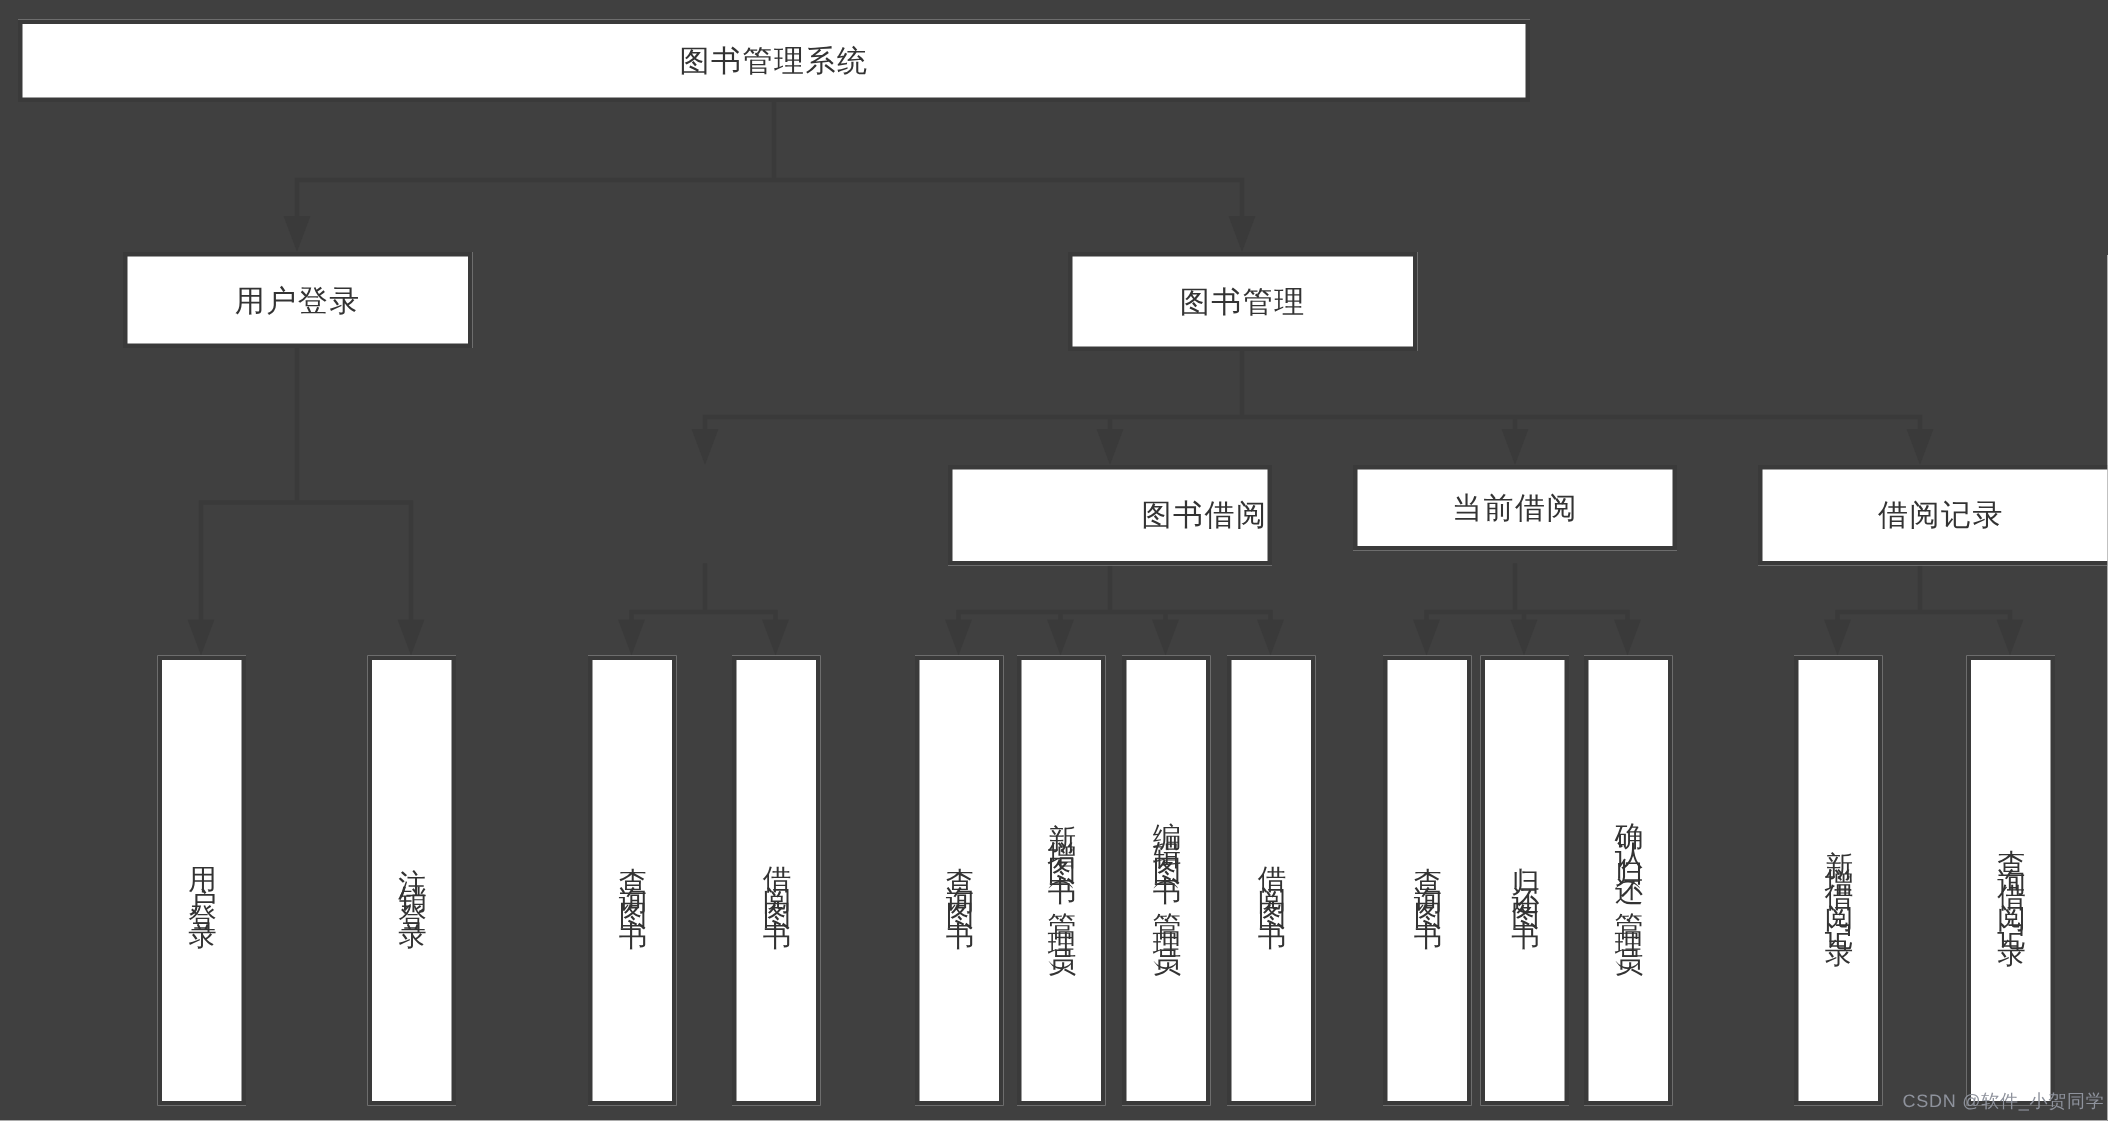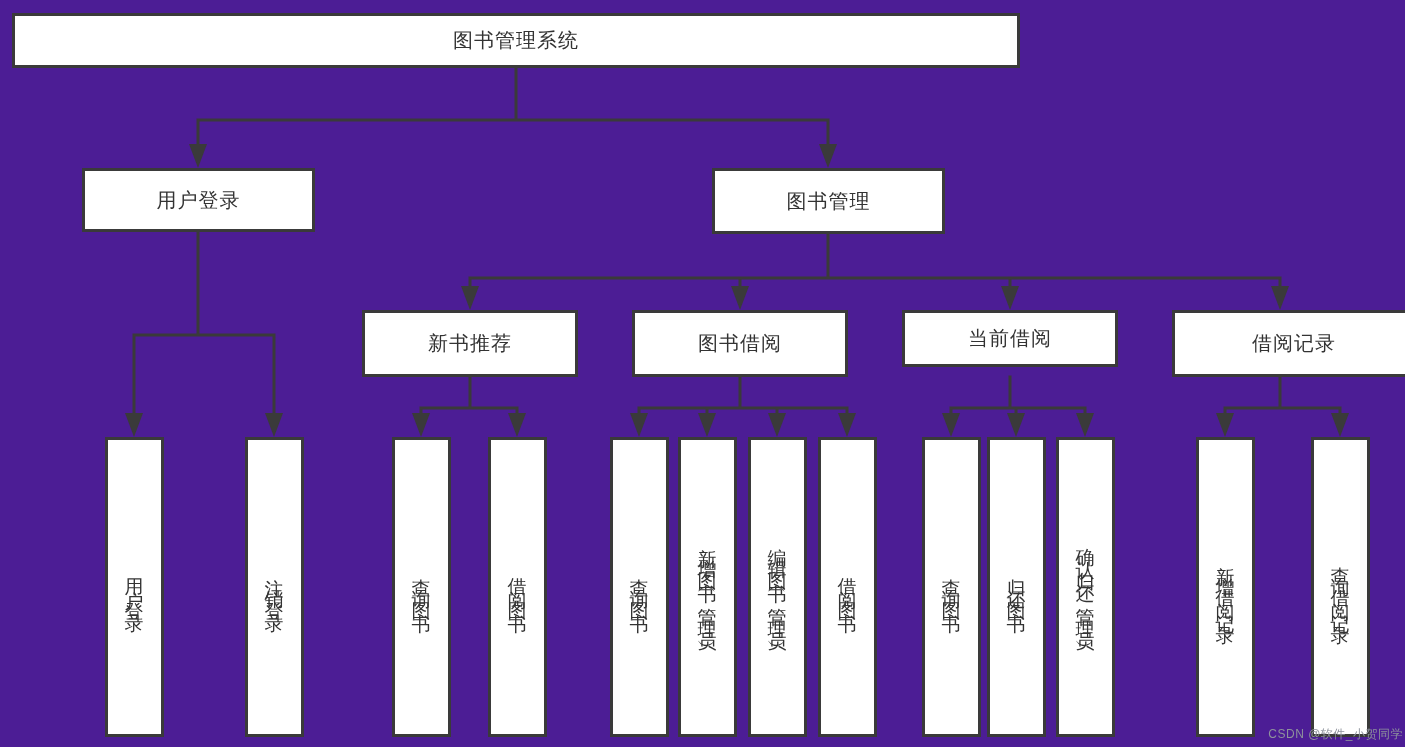--- a/index.html
+++ b/index.html
@@ -7,21 +7,21 @@
     --text: #333333;
     --fill: #ffffff;
     --wm: #8e929c;
   }
   * { margin: 0; padding: 0; box-sizing: border-box; }
   html, body { background: #ffffff; }
   .canvas {
     position: relative;
     width: 1405px;
     height: 747px;
-    background: #4c1d95;
+    background: #404040;
     overflow: hidden;
     font-family: "Liberation Sans", sans-serif;
     color: var(--text);
   }
   .connectors {
     position: absolute;
     left: 0; top: 0;
     width: 1405px; height: 747px;
   }
   .connectors path {
@@ -40,21 +40,21 @@
     align-items: center;
     justify-content: center;
     text-align: center;
   }
   .h-label { font-size: 20px; letter-spacing: 1px; }
 
   .n-root { left: 12px;  top: 13px;  width: 1008px; height: 55px; }
   .n-l2-0 { left: 82px;  top: 168px; width: 233px;  height: 64px; }
   .n-l2-1 { left: 712px; top: 168px; width: 233px;  height: 66px; }
   .n-l3-0 { left: 362px;  top: 310px; width: 216px; height: 67px; }
-  .n-l3-1 { left: 632px;  top: 310px; width: 216px; height: 67px; }
+  .n-l3-1 { left: 632px;  top: 310px; width: 216px; height: 67px; justify-content: flex-end; }
   .n-l3-2 { left: 902px;  top: 310px; width: 216px; height: 57px; }
   .n-l3-3 { left: 1172px; top: 310px; width: 244px; height: 67px; }
 
   .leaf { top: 437px; width: 59px; height: 300px; }
   .v-label {
     writing-mode: vertical-rl;
     text-orientation: mixed;
     font-size: 19px;
     letter-spacing: 12px;
     line-height: 1;
@@ -136,23 +136,20 @@
     <span class="h-label">图书管理系统</span>
   </div>
 
   <div class="box n-l2-0">
     <span class="h-label">用户登录</span>
   </div>
   <div class="box n-l2-1">
     <span class="h-label">图书管理</span>
   </div>
 
-  <div class="box n-l3-0">
-    <span class="h-label">新书推荐</span>
-  </div>
   <div class="box n-l3-1">
     <span class="h-label">图书借阅</span>
   </div>
   <div class="box n-l3-2">
     <span class="h-label">当前借阅</span>
   </div>
   <div class="box n-l3-3">
     <span class="h-label">借阅记录</span>
   </div>
 

